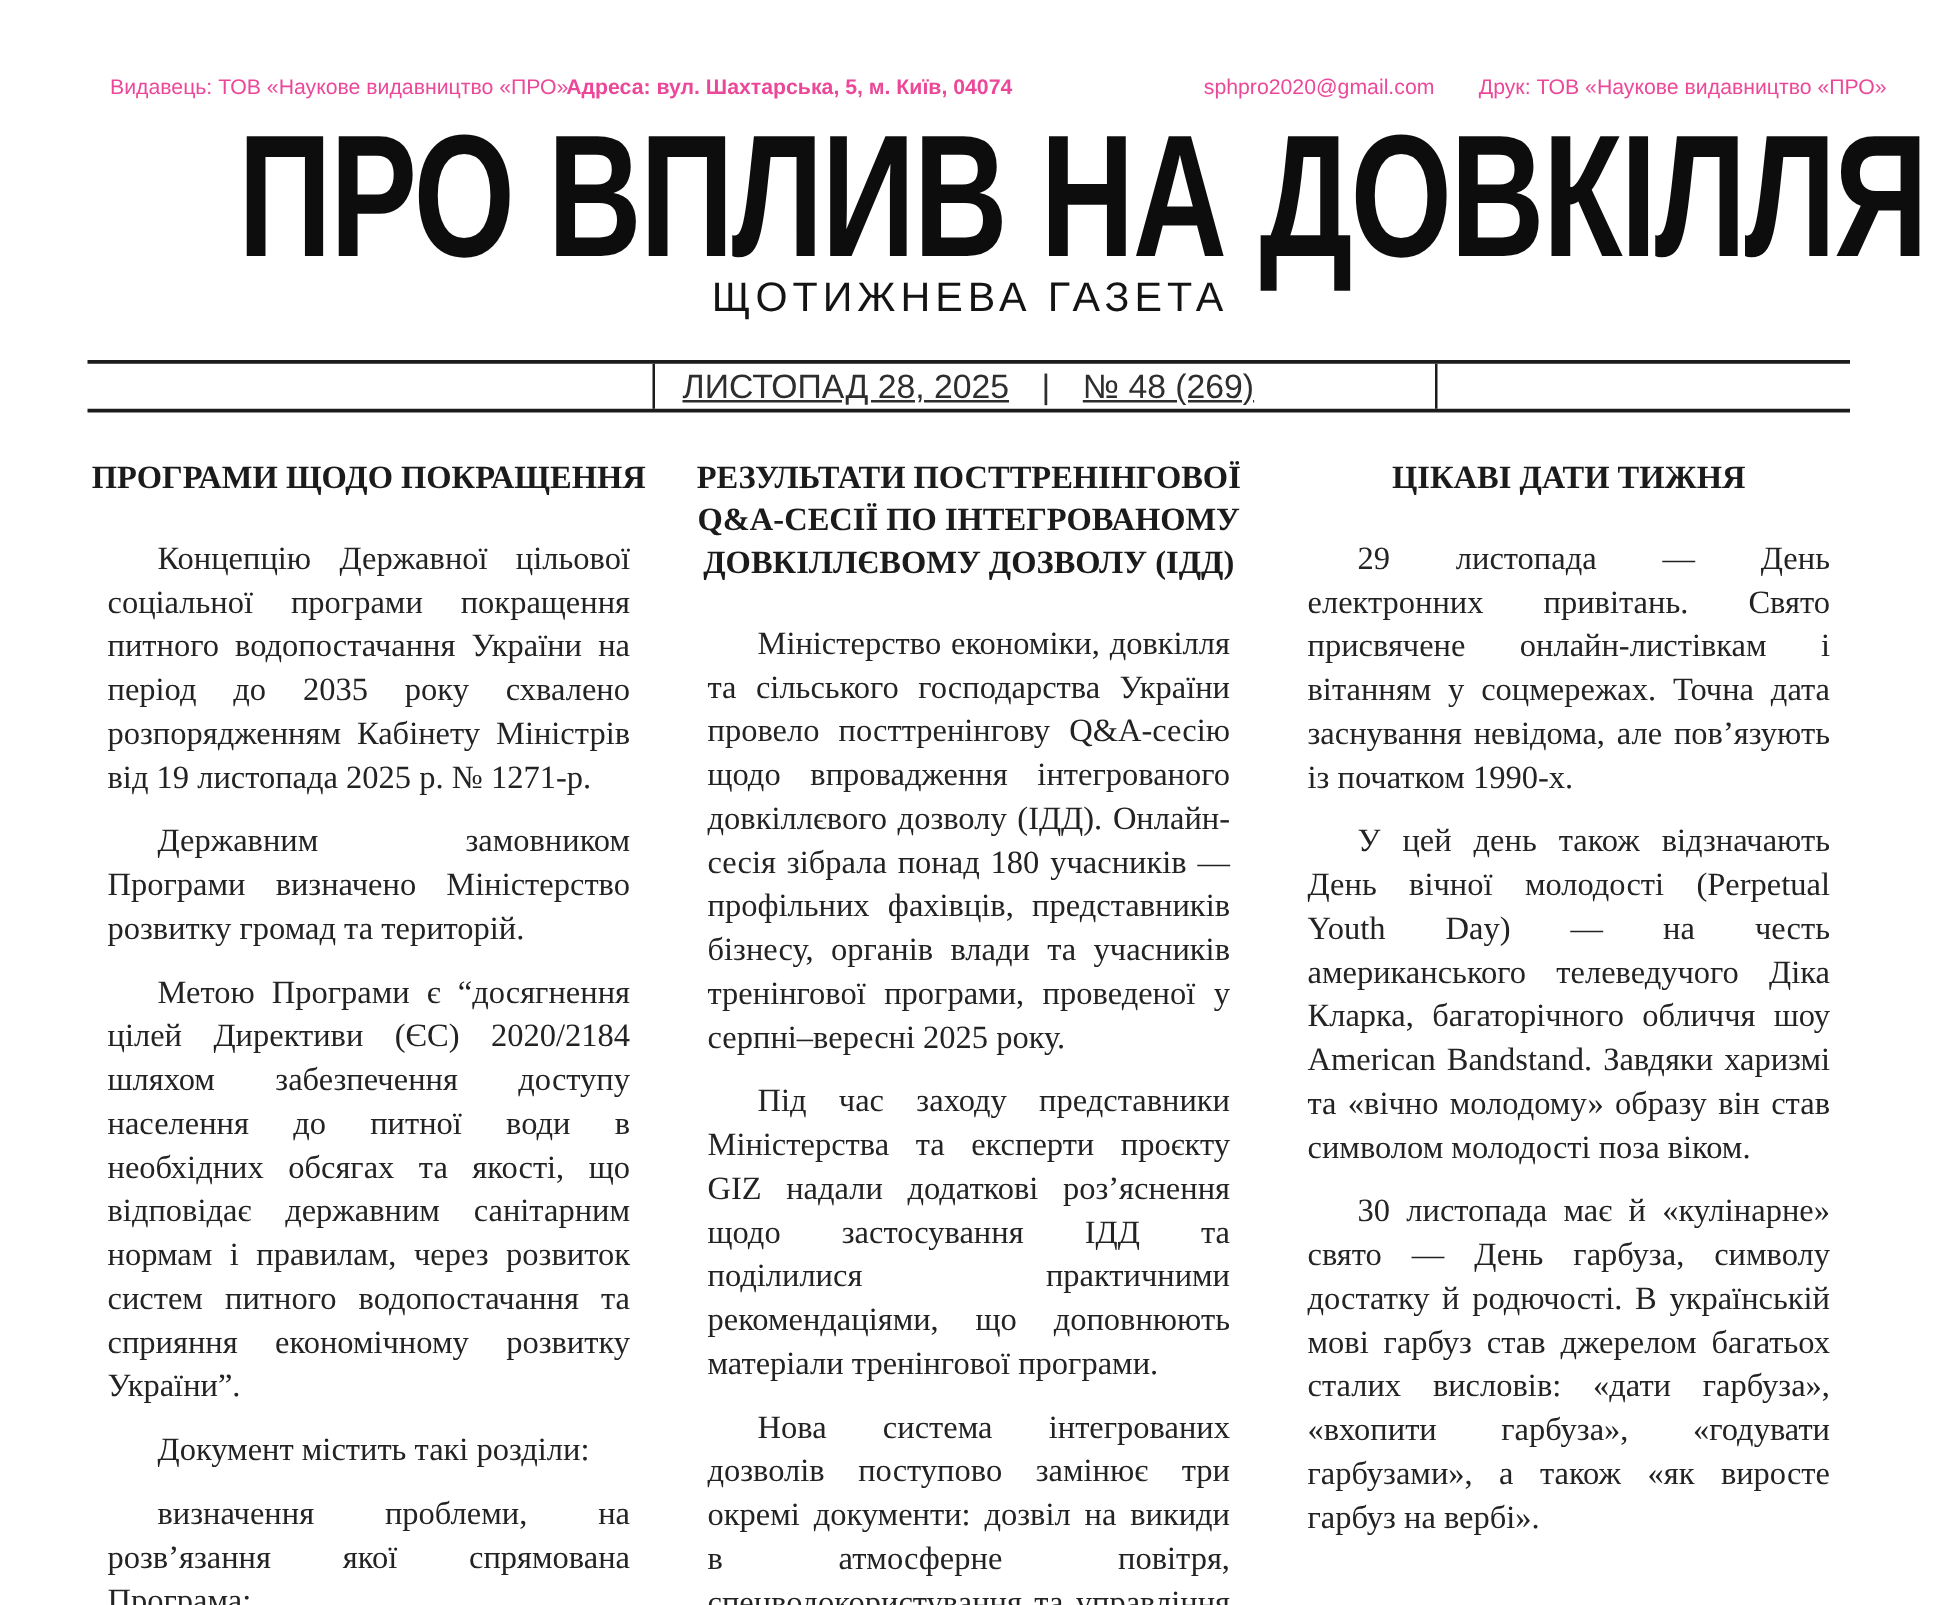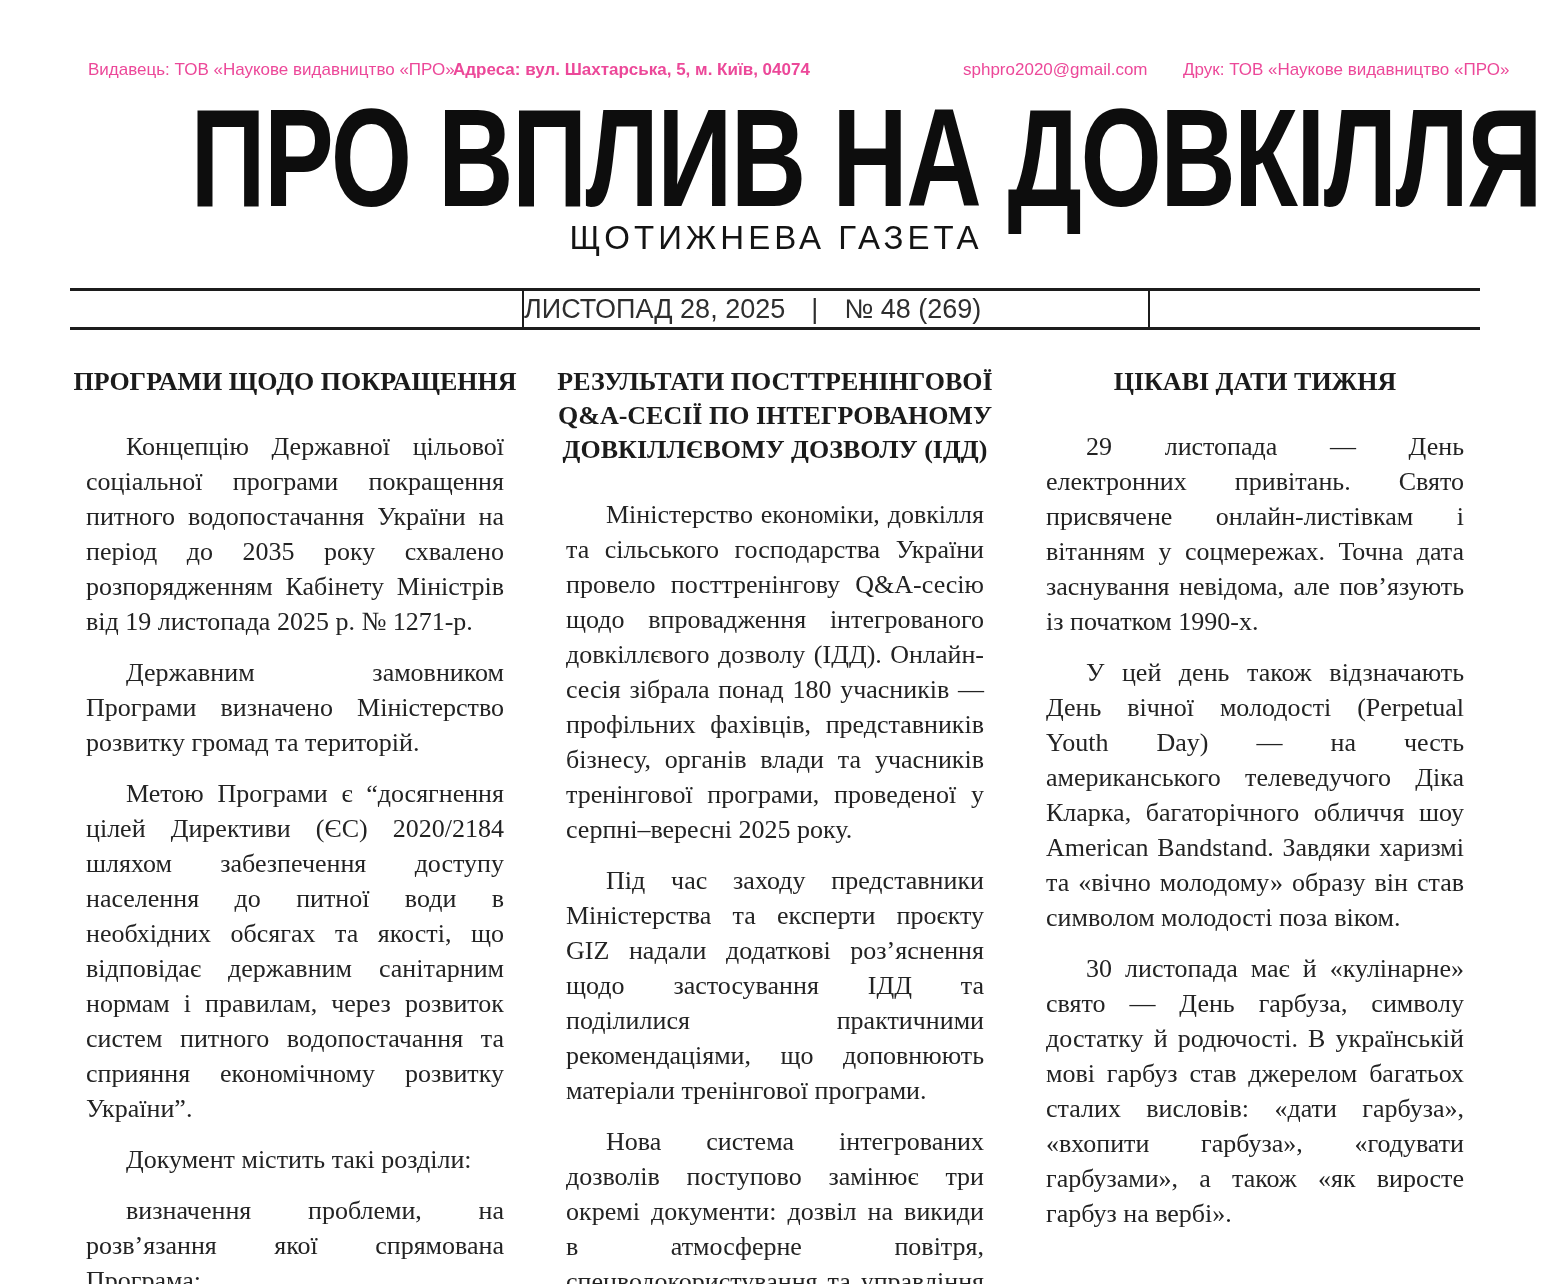--- a/index.html
+++ b/index.html
@@ -50,22 +50,23 @@
   .date-strip {
     position: absolute; top: 288px; left: 70px; width: 1410px; height: 36px;
     border-top: 3px solid #1c1c1c;
     border-bottom: 3px solid #1c1c1c;
   }
   .date-box {
     position: absolute; left: 452px; width: 628px; top: 0; bottom: 0;
     border-left: 2px solid #1c1c1c; border-right: 2px solid #1c1c1c;
     box-sizing: border-box;
     display: flex; align-items: center;
+    padding-left: 22px;
     font-family: "Liberation Sans", sans-serif;
-    font-size: 27px; color: #2e2e2e; white-space: nowrap;
+    font-size: 27px; color: #2e2e2e; white-space: nowrap; text-decoration: underline;
   }
   .date-box .sep { margin: 0 26px; color: #2e2e2e; }
 
   
   .columns {
     position: absolute; top: 365px; left: 70px; width: 1410px;
     height: 919px; overflow: hidden;
     display: flex; justify-content: space-between;
   }
   .col { width: 450px; flex: 0 0 450px; }

